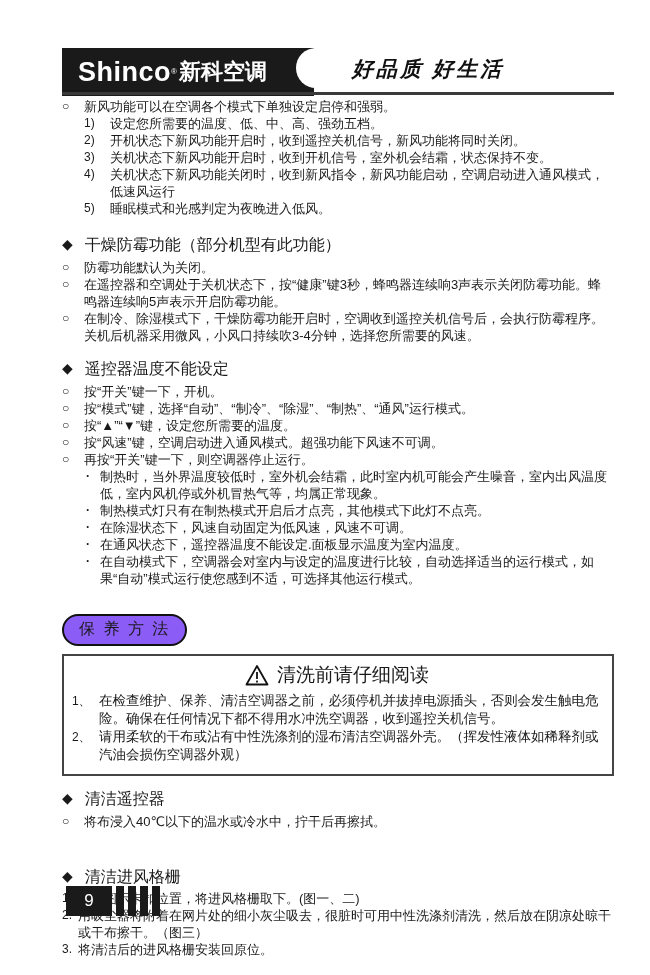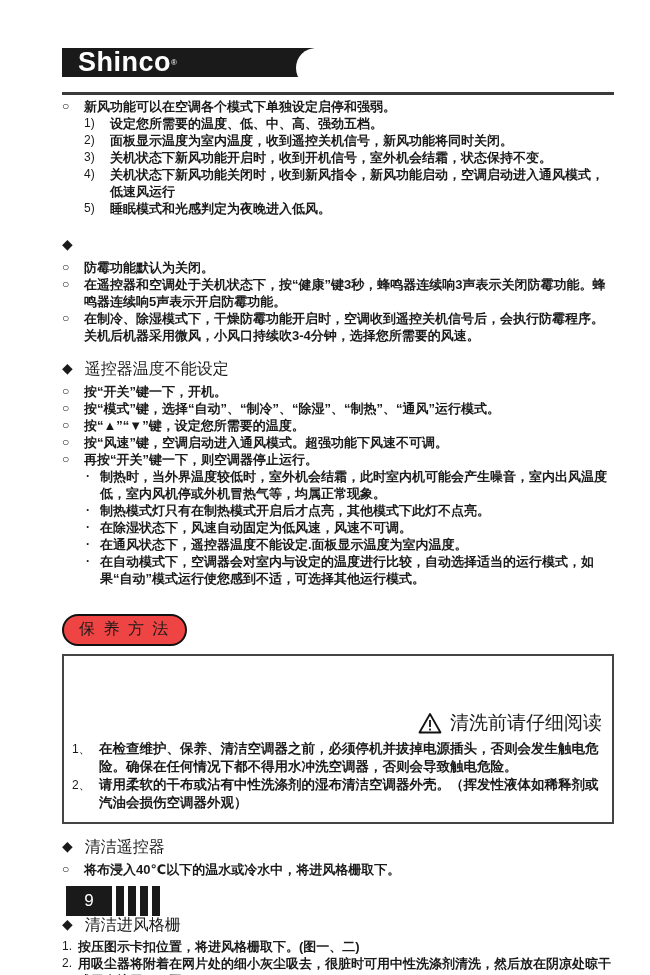--- a/index.html
+++ b/index.html
@@ -6,21 +6,21 @@
   body {
     width:650px; height:975px; background:#ffffff; position:relative;
     font-family:"Liberation Sans","DejaVu Sans",sans-serif;
     color:#1a1a1a; overflow:hidden;
   }
   .page { position:absolute; inset:0; }
 
   
   .header { position:absolute; left:62px; top:48px; right:36px; height:40px; }
   .banner {
-    position:relative; background:#1a1a1a; height:29px; width:252px;
+    position:relative; background:#1a1a1a; height:48px; width:252px;
     display:flex; align-items:center; padding-left:16px; box-sizing:border-box;
     color:#ffffff; white-space:nowrap;
   }
   .banner::after {
     content:""; position:absolute; right:-22px; top:0; width:40px; height:40px;
     border-radius:50%; background:#ffffff;
   }
   .brand-en { font-size:27px; font-weight:bold; letter-spacing:0.5px; }
   .brand-reg { font-size:8px; vertical-align:top; line-height:10px; }
   .brand-cn { font-size:22px; font-weight:bold; margin-left:2px; }
@@ -30,46 +30,46 @@
     font-style:italic; font-weight:bold; font-size:21px; letter-spacing:3px;
     color:#111;
   }
   .header-rule { position:absolute; left:62px; right:36px; top:92px; height:3px; background:#3a3a3a; }
 
   
   .content { position:absolute; left:62px; right:36px; top:98px; }
 
   .row { display:flex; font-size:13px; line-height:17px; }
   .row .m  { width:22px; flex:none; font-size:12px; }
-  .row .t  { flex:1;font-weight:bold; }
+  .row .t  { flex:1; }
 
   .sub { margin-left:22px; }
   .sub .m { width:26px; flex:none; }
 
   .note { margin-left:24px; }
   .note .m { width:14px; flex:none; font-weight:bold; }
 
   .heading { display:flex; align-items:center; font-size:16px; line-height:21px; }
   .heading .d { font-size:14px; margin-right:12px; }
 
   .sec2 { margin-top:17px; }
   .sec2 .heading { margin-bottom:4px; }
   .sec3 { margin-top:14px; }
   .sec3 .heading { margin-bottom:4px; }
 
   
   .badge-wrap { margin-top:27px; }
   .badge {
     display:inline-block; border:2.5px solid #111; border-radius:16px;
-    padding:3px 15px 4px; font-size:16px; letter-spacing:2px; background:#ef4444;
+    padding:3px 15px 4px; font-size:16px; letter-spacing:2px; background:#8b5cf6;
   }
 
   
   .warnbox { margin-top:8px; border:2px solid #444; padding:6px 10px 10px 8px; }
-  .warn-title { display:flex; align-items:center; justify-content:flex-end; font-size:19px; line-height:26px; margin-bottom:4px;margin-top:48px; }
+  .warn-title { display:flex; align-items:center; justify-content:center; font-size:19px; line-height:26px; margin-bottom:4px; }
   .warn-title svg { margin-right:8px; }
   .warnbox .row { font-size:13.5px; line-height:18px; }
   .warnbox .row .m { width:27px; }
 
   .clean-remote { margin-top:12px; }
   .clean-remote .heading { margin-bottom:4px; }
   .clean-grille { margin-top:36px; }
   .clean-grille .heading { margin-bottom:3px; }
   .step .m { width:16px; flex:none; }
 
@@ -84,56 +84,59 @@
 </style>
 </head>
 <body>
 
 <div class="page">
 
   <div class="header">
     <div class="banner">
       <span class="brand-en">Shinco</span>
         <span class="brand-reg">®</span>
-    </div>
+        <span class="brand-cn">新科空调</span>
+    </div>
+    <div class="tagline">好品质 好生活</div>
   </div>
   <div class="header-rule"></div>
 
   <div class="content">
 
     <div>
       <div class="row">
         <span class="m">○</span>
         <span class="t">新风功能可以在空调各个模式下单独设定启停和强弱。</span>
       </div>
       <div class="row sub">
         <span class="m">1)</span>
         <span class="t">设定您所需要的温度、低、中、高、强劲五档。</span>
       </div>
       <div class="row sub">
         <span class="m">2)</span>
-        <span class="t">面板显示温度为室内温度，收到遥控关机信号，新风功能将同时关闭。</span>
+        <span class="t">开机状态下新风功能开启时，收到遥控关机信号，新风功能将同时关闭。</span>
       </div>
       <div class="row sub">
         <span class="m">3)</span>
         <span class="t">关机状态下新风功能开启时，收到开机信号，室外机会结霜，状态保持不变。</span>
       </div>
       <div class="row sub">
         <span class="m">4)</span>
         <span class="t">关机状态下新风功能关闭时，收到新风指令，新风功能启动，空调启动进入通风模式，低速风运行</span>
       </div>
       <div class="row sub">
         <span class="m">5)</span>
         <span class="t">睡眠模式和光感判定为夜晚进入低风。</span>
       </div>
     </div>
 
     <div class="sec2">
       <div class="heading">
         <span class="d">◆</span>
+        <span>干燥防霉功能（部分机型有此功能）</span>
       </div>
       <div class="row">
         <span class="m">○</span>
         <span class="t">防霉功能默认为关闭。</span>
       </div>
       <div class="row">
         <span class="m">○</span>
         <span class="t">在遥控器和空调处于关机状态下，按“健康”键3秒，蜂鸣器连续响3声表示关闭防霉功能。蜂鸣器连续响5声表示开启防霉功能。</span>
       </div>
       <div class="row">
@@ -197,36 +200,36 @@
       <div class="warn-title">
         <svg width="24" height="22" viewBox="0 0 24 22" aria-hidden="true">
           <path d="M12 2 L22.5 20.5 L1.5 20.5 Z" fill="none" stroke="#111" stroke-width="1.8" stroke-linejoin="round"></path>
           <rect x="11.1" y="8" width="1.8" height="7" fill="#111"></rect>
           <rect x="11.1" y="16.6" width="1.8" height="1.9" fill="#111"></rect>
         </svg>
         <span>清洗前请仔细阅读</span>
       </div>
       <div class="row">
         <span class="m">1、</span>
-        <span class="t">在检查维护、保养、清洁空调器之前，必须停机并拔掉电源插头，否则会发生触电危险。确保在任何情况下都不得用水冲洗空调器，否则会导致触电危险。</span>
+        <span class="t">在检查维护、保养、清洁空调器之前，必须停机并拔掉电源插头，否则会发生触电危险。确保在任何情况下都不得用水冲洗空调器，收到遥控关机信号。</span>
       </div>
       <div class="row">
         <span class="m">2、</span>
         <span class="t">请用柔软的干布或沾有中性洗涤剂的湿布清洁空调器外壳。（挥发性液体如稀释剂或汽油会损伤空调器外观）</span>
       </div>
     </div>
 
     <div class="clean-remote">
       <div class="heading">
         <span class="d">◆</span>
         <span>清洁遥控器</span>
       </div>
       <div class="row">
         <span class="m">○</span>
-        <span class="t">将布浸入40℃以下的温水或冷水中，将进风格栅取下。</span>
+        <span class="t">将布浸入40℃以下的温水或冷水中，拧干后再擦拭。</span>
       </div>
     </div>
 
     <div class="clean-grille">
       <div class="heading">
         <span class="d">◆</span>
         <span>清洁进风格栅</span>
       </div>
       <div class="row step">
         <span class="m">1.</span>

